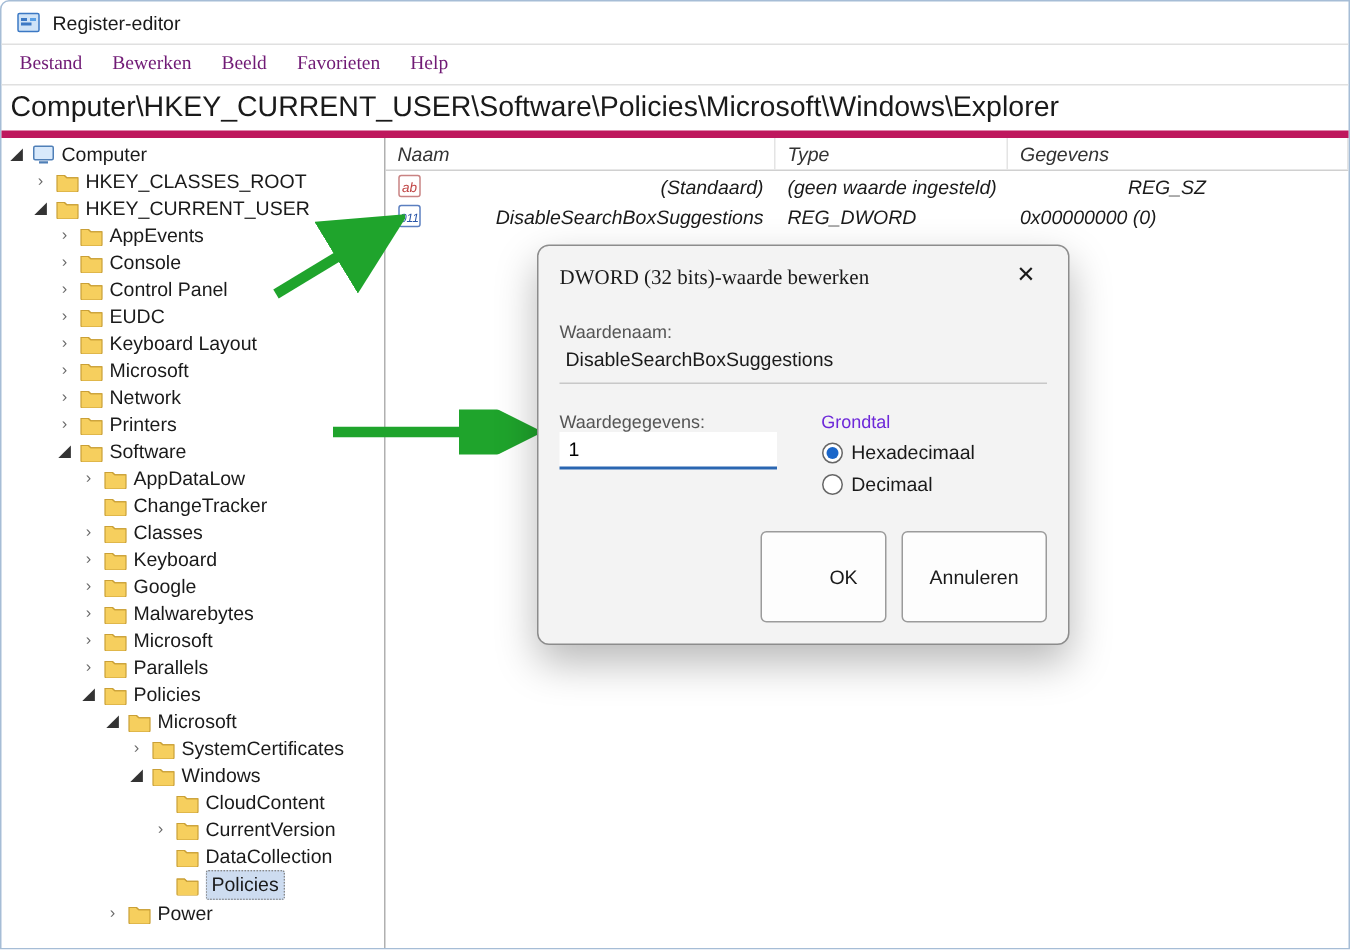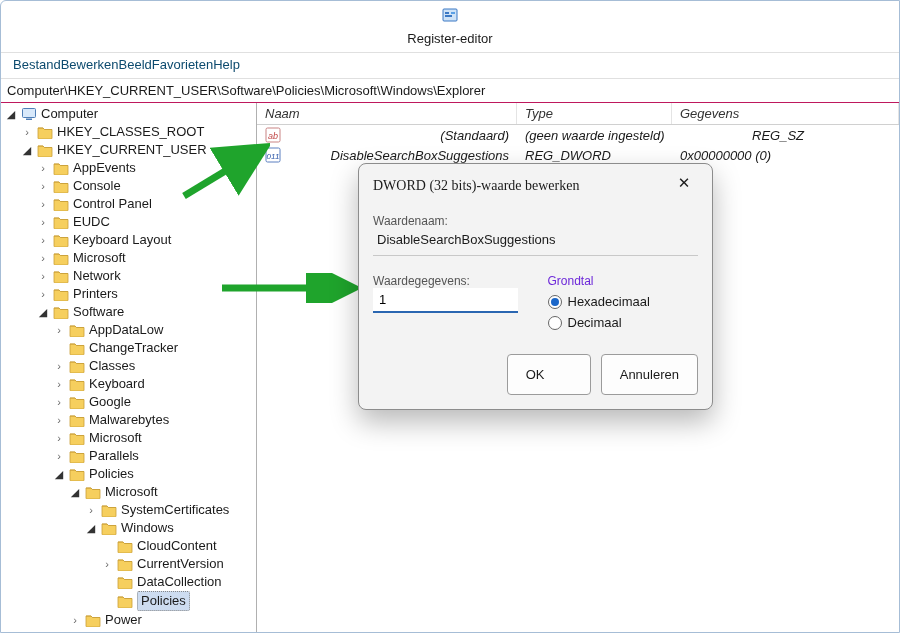--- a/index.html
+++ b/index.html
@@ -22,36 +22,37 @@
     border-top-right-radius: 0;
     display: flex;
     flex-direction: column;
   }
   .titlebar {
     display: flex;
     align-items: center;
     gap: 8px;
     padding: 6px 10px;
     border-bottom: 1px solid #e0e0e0;
-    flex-direction: column;
   }
   .titlebar .reg-icon {
     width: 16px;
     height: 16px;
   }
   .menubar {
     display: flex;
+    gap: 20px;
     padding: 4px 12px 6px 12px;
     border-bottom: 1px solid #e0e0e0;
-    color: #0c4a6e;
+    color: #701a75;
+    font-family: Liberation Serif, serif;
   }
   .addressbar {
     padding: 4px 6px;
-    border-bottom: 1px solid #be185d;
-    font-size: 13px;
+    border-bottom: 5px solid #be185d;
+    font-size: 19px;
   }
   .content {
     display: flex;
     flex: 1;
     overflow: hidden;
   }
   .tree {
     width: 256px;
     border-right: 1px solid #b0b0b0;
     overflow: hidden;
@@ -213,22 +214,22 @@
     background: #1a66c9;
   }
   .dlg-buttons {
     display: flex;
     justify-content: flex-end;
     gap: 10px;
     padding: 12px 14px 14px;
   }
   .dlg-btn {
     min-width: 84px;
-    text-align: left;
-    padding: 12px 18px;
+    text-align: right;
+    padding: 22px 18px;
     border: 1px solid #9b9b9b;
     border-radius: 4px;
     background: #fdfdfd;
     font-size: 13px;
     cursor: pointer;
   }
 </style>
 </head>
 <body>
 

